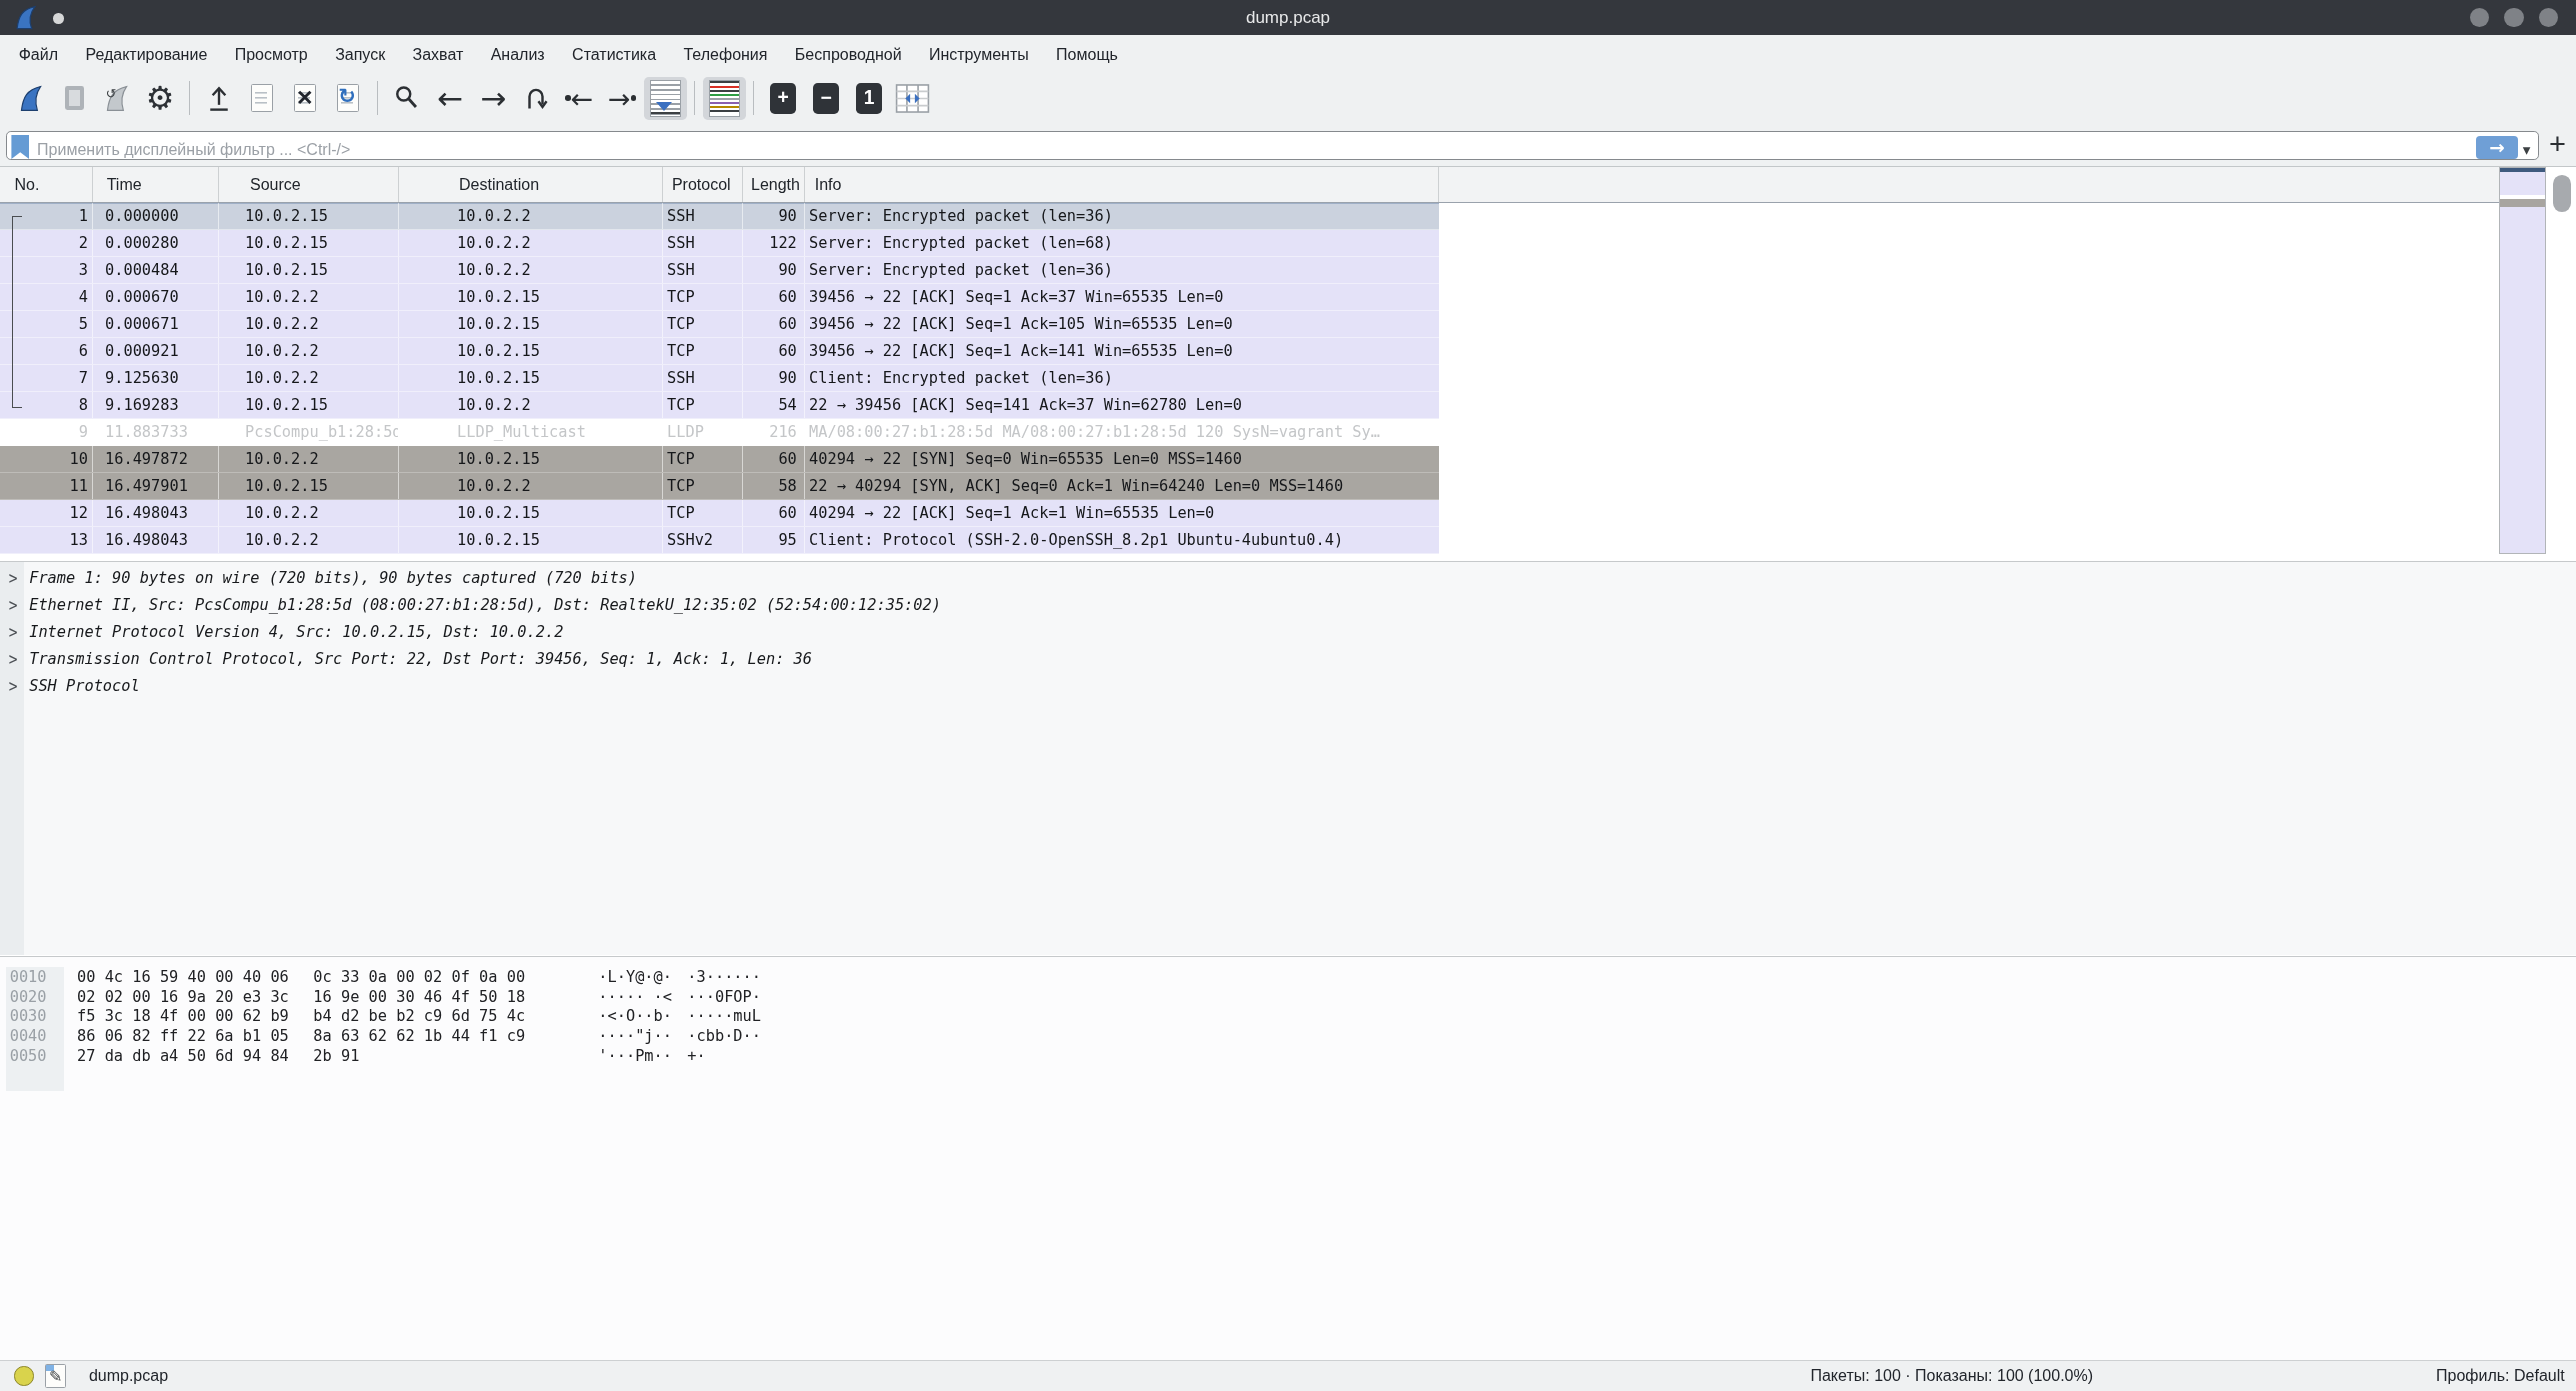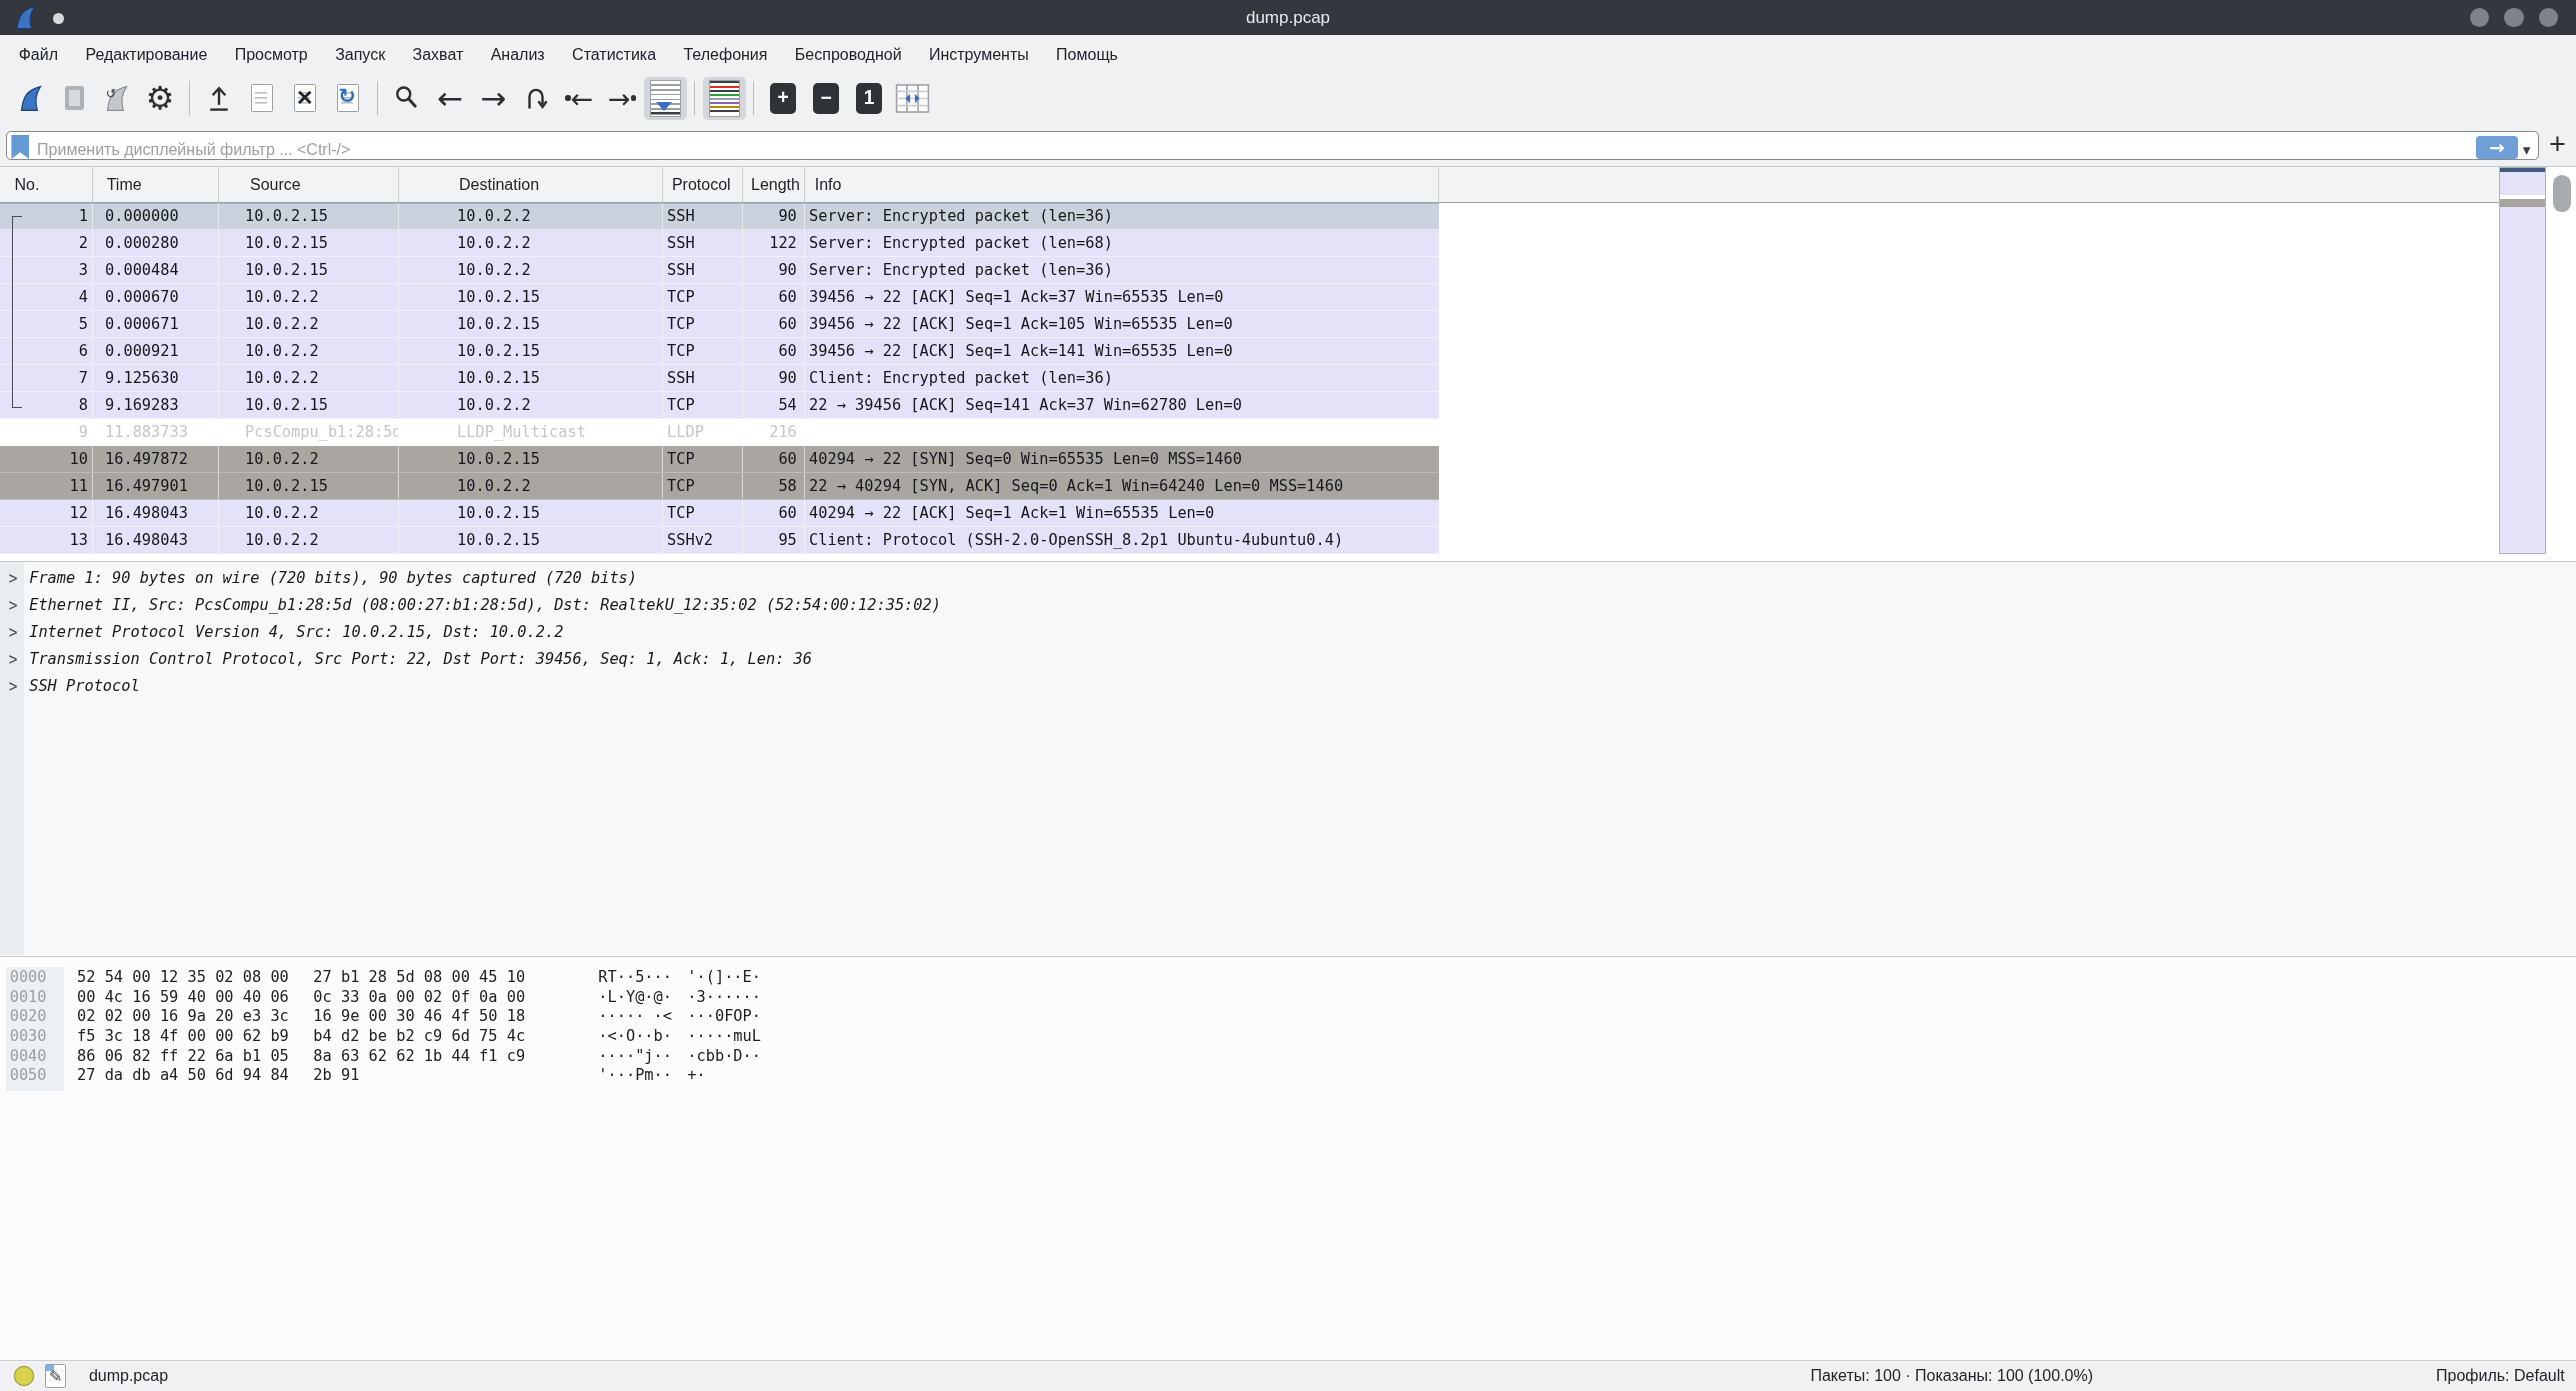--- a/index.html
+++ b/index.html
@@ -346,20 +346,21 @@
     <span class="pc-len">54</span>
     <span class="pc-info">22 → 39456 [ACK] Seq=141 Ack=37 Win=62780 Len=0</span>
   </div>
       <div class="p-row v-lldp">
     <span class="pc-no">9</span>
     <span class="pc-time">11.883733</span>
     <span class="pc-src">PcsCompu_b1:28:5d</span>
     <span class="pc-dst">LLDP_Multicast</span>
     <span class="pc-proto">LLDP</span>
     <span class="pc-len">216</span>
+    <span class="pc-info">MA/08:00:27:b1:28:5d MA/08:00:27:b1:28:5d 120 SysN=vagrant Sy…</span>
   </div>
       <div class="p-row v-syn">
     <span class="pc-no">10</span>
     <span class="pc-time">16.497872</span>
     <span class="pc-src">10.0.2.2</span>
     <span class="pc-dst">10.0.2.15</span>
     <span class="pc-proto">TCP</span>
     <span class="pc-len">60</span>
     <span class="pc-info">40294 → 22 [SYN] Seq=0 Win=65535 Len=0 MSS=1460</span>
   </div>
@@ -419,27 +420,20 @@
     <span class="d-chev">&gt;</span>
     <span class="d-text">SSH Protocol</span>
   </div>
     </div>
 </div>
 
 <div class="hexpane">
   <div class="hex-gutter"></div>
   <div>
       <div class="h-row">
-    <span class="h-off">0000</span>
-    <span class="h-b1">52 54 00 12 35 02 08 00</span>
-    <span class="h-b2">27 b1 28 5d 08 00 45 10</span>
-    <span class="h-a1">RT··5···</span>
-    <span class="h-a2">'·(]··E·</span>
-  </div>
-      <div class="h-row">
     <span class="h-off">0010</span>
     <span class="h-b1">00 4c 16 59 40 00 40 06</span>
     <span class="h-b2">0c 33 0a 00 02 0f 0a 00</span>
     <span class="h-a1">·L·Y@·@·</span>
     <span class="h-a2">·3······</span>
   </div>
       <div class="h-row">
     <span class="h-off">0020</span>
     <span class="h-b1">02 02 00 16 9a 20 e3 3c</span>
     <span class="h-b2">16 9e 00 30 46 4f 50 18</span>

